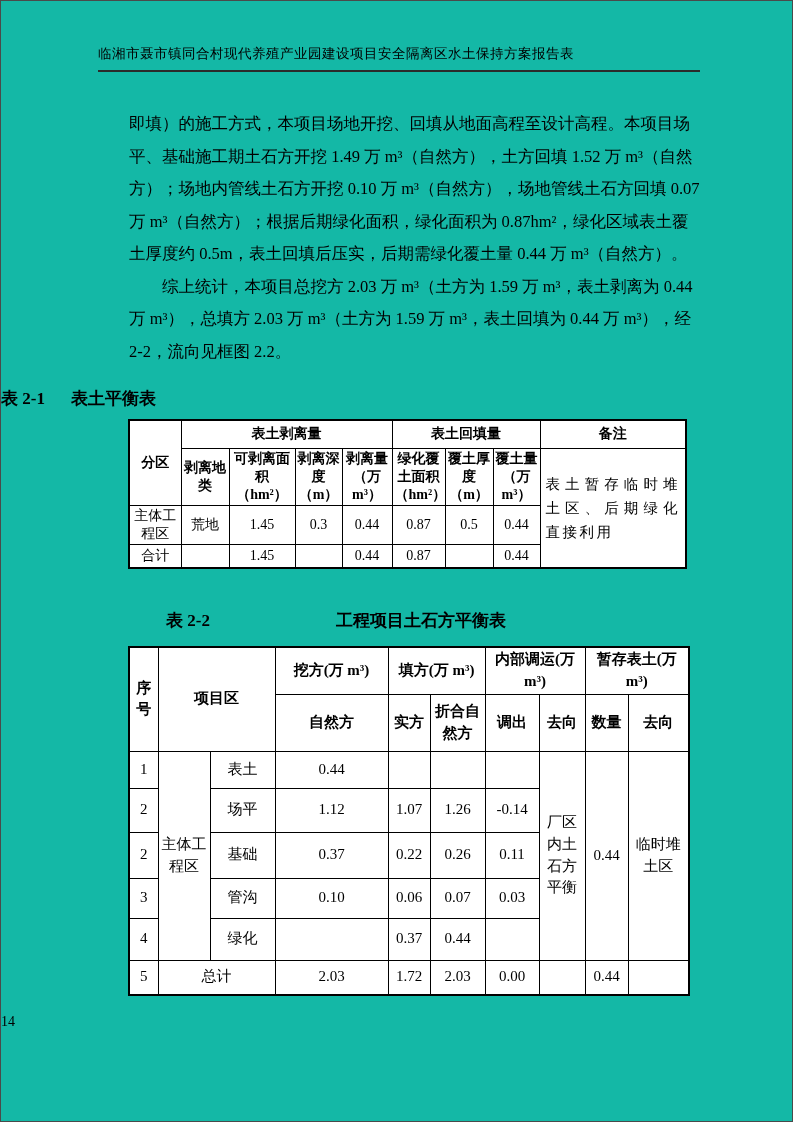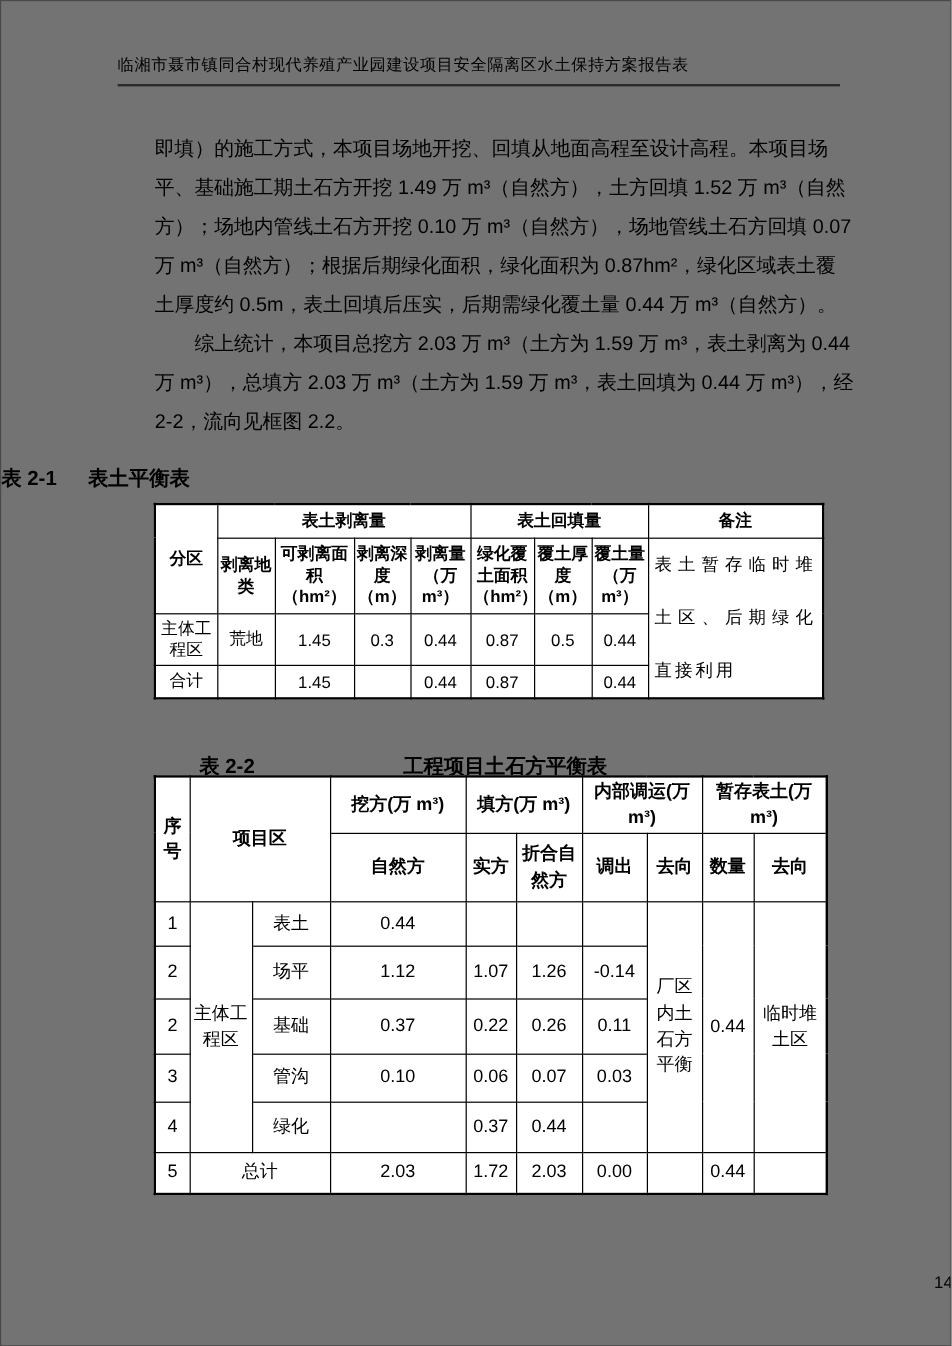--- a/index.html
+++ b/index.html
@@ -1,23 +1,23 @@
 <!DOCTYPE html>
 <html><head>
 <meta charset="utf-8">
 <style>
   * { margin: 0; padding: 0; box-sizing: border-box; }
   html, body { background: #ffffff; }
   .page {
     position: relative;
     width: 793px;
     height: 1122px;
-    background: #737373;
+    background: #14b8a6;
     border: 1px solid #4a4a4a;
-    font-family: Liberation Sans, sans-serif;
+    font-family: Liberation Serif, serif;
     color: #000000;
     overflow: hidden;
   }
   
   .running-header {
     position: absolute;
     left: 97px;
     top: 44px;
     width: 602px;
     font-size: 13.5px;
@@ -46,21 +46,21 @@
     position: absolute;
     top: 386px;
     left: 0;
     width: 793px;
     font-weight: bold;
     font-size: 17px;
   }
   .t1-caption .cap-label { margin-right: 26px; }
   .t2-caption {
     position: absolute;
-    top: 626px;
+    top: 608px;
     left: 0;
     width: 793px;
     font-weight: bold;
     font-size: 17px;
     height: 24px;
   }
   .t2-caption .cap-label { position: absolute; left: 165px; }
   .t2-caption .cap-title { position: absolute; left: 335px; }
   
   table.doc-table {
@@ -78,39 +78,39 @@
   }
   table.doc-table { border: 2px solid #000; }
   td.hcell { font-weight: bold; }
   
   #table1 { left: 127px; top: 418px; width: 557px; font-size: 14px; }
   #table1 td.remark-body {
     font-weight: normal;
     text-align: justify;
     padding: 0 5px;
     letter-spacing: 2.5px;
-    line-height: 44px;
+    line-height: 24px;
     font-size: 14.5px;
   }
   
   #table2 { left: 127px; top: 645px; width: 560px; font-size: 15px; }
   #table2 td { line-height: 1.45; }
   .r-h1 { height: 28px; } .r-h2 { height: 57px; margin-top: 32px; }
   .r-d1 { height: 38px; } .r-d2 { height: 24px; }
   .s-h1 { height: 36px; } .s-h2 { height: 57px; }
   .s-r1 { height: 37px; } .s-r2 { height: 44px; }
   .s-r3 { height: 46px; } .s-r4 { height: 40px; }
   .s-r5 { height: 42px; } .s-rt { height: 35px; }
   
   .page-number {
     position: absolute;
-    top: 1059px;
+    top: 1013px;
     left: 0;
     width: 793px;
-    text-align: right;
+    text-align: left;
     font-size: 14px;
   }
 </style>
 </head>
 <body>
 
 <div class="page">
 
   <div class="running-header">
     <span>临湘市聂市镇同合村现代养殖产业园建设项目安全隔离区水土保持方案报告表</span>

